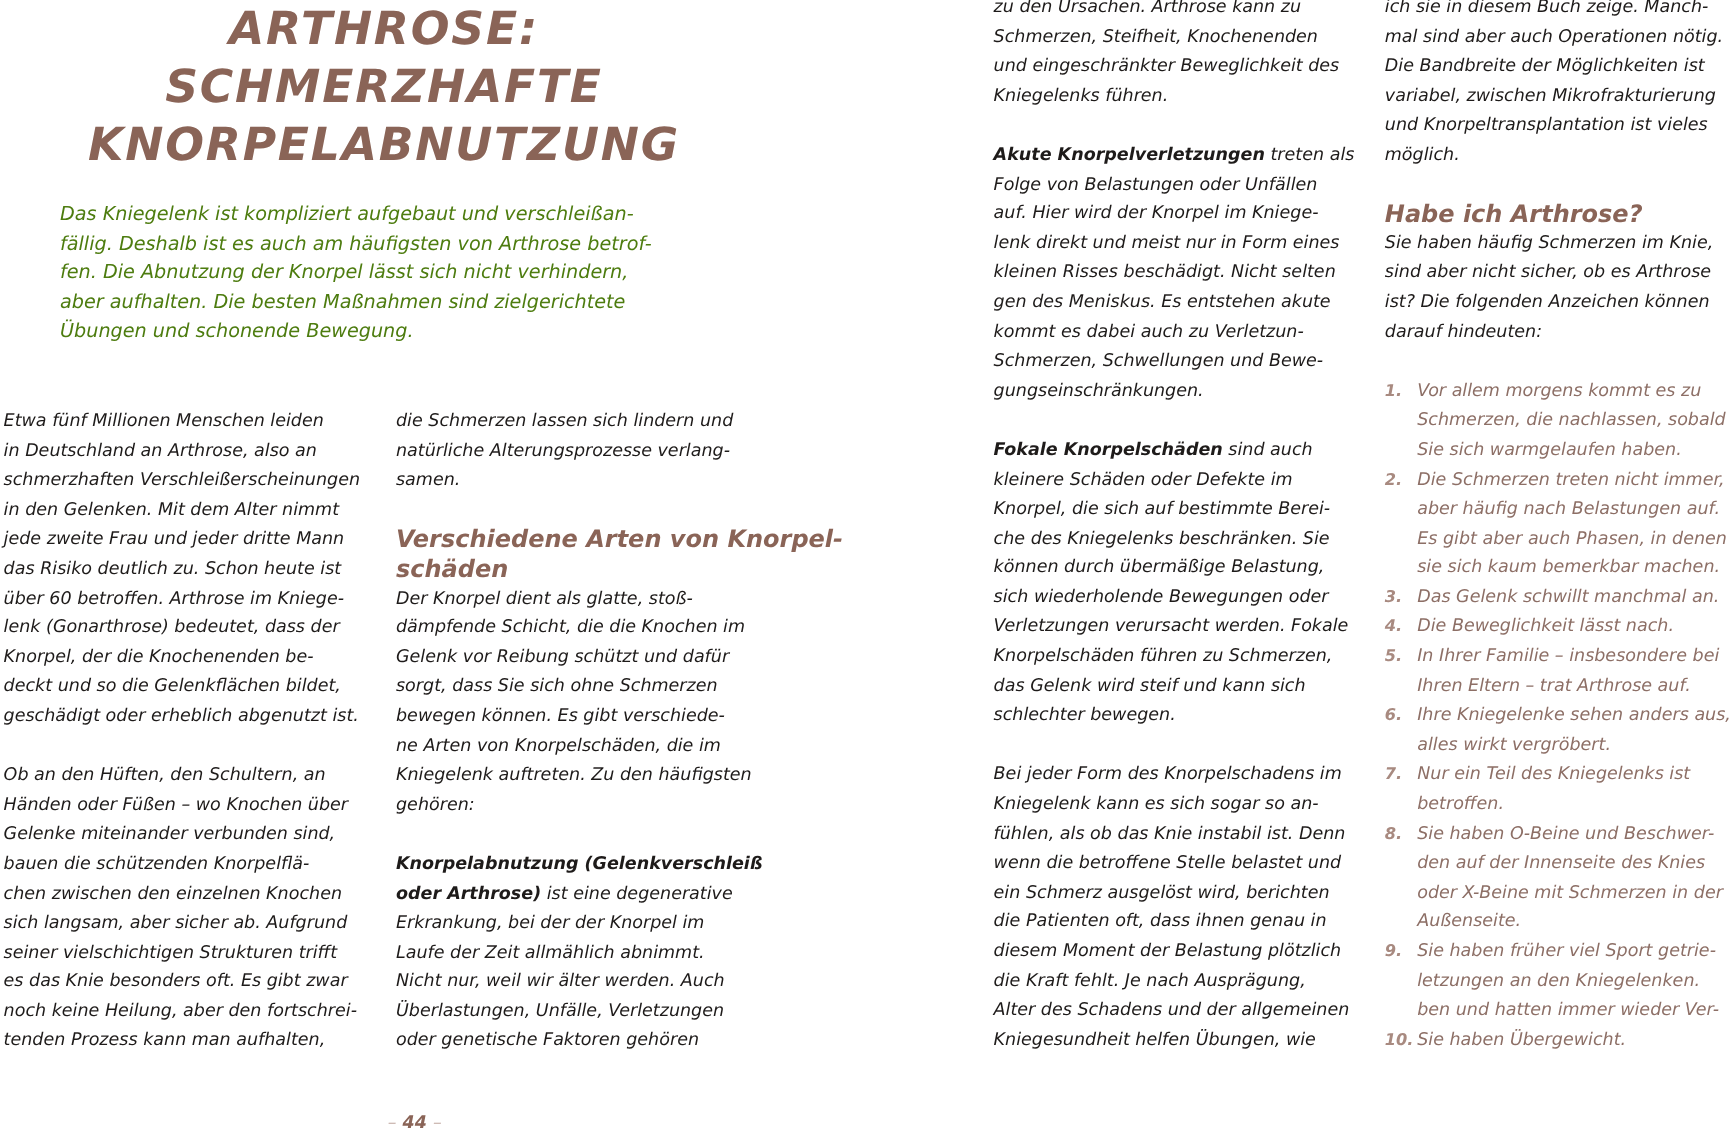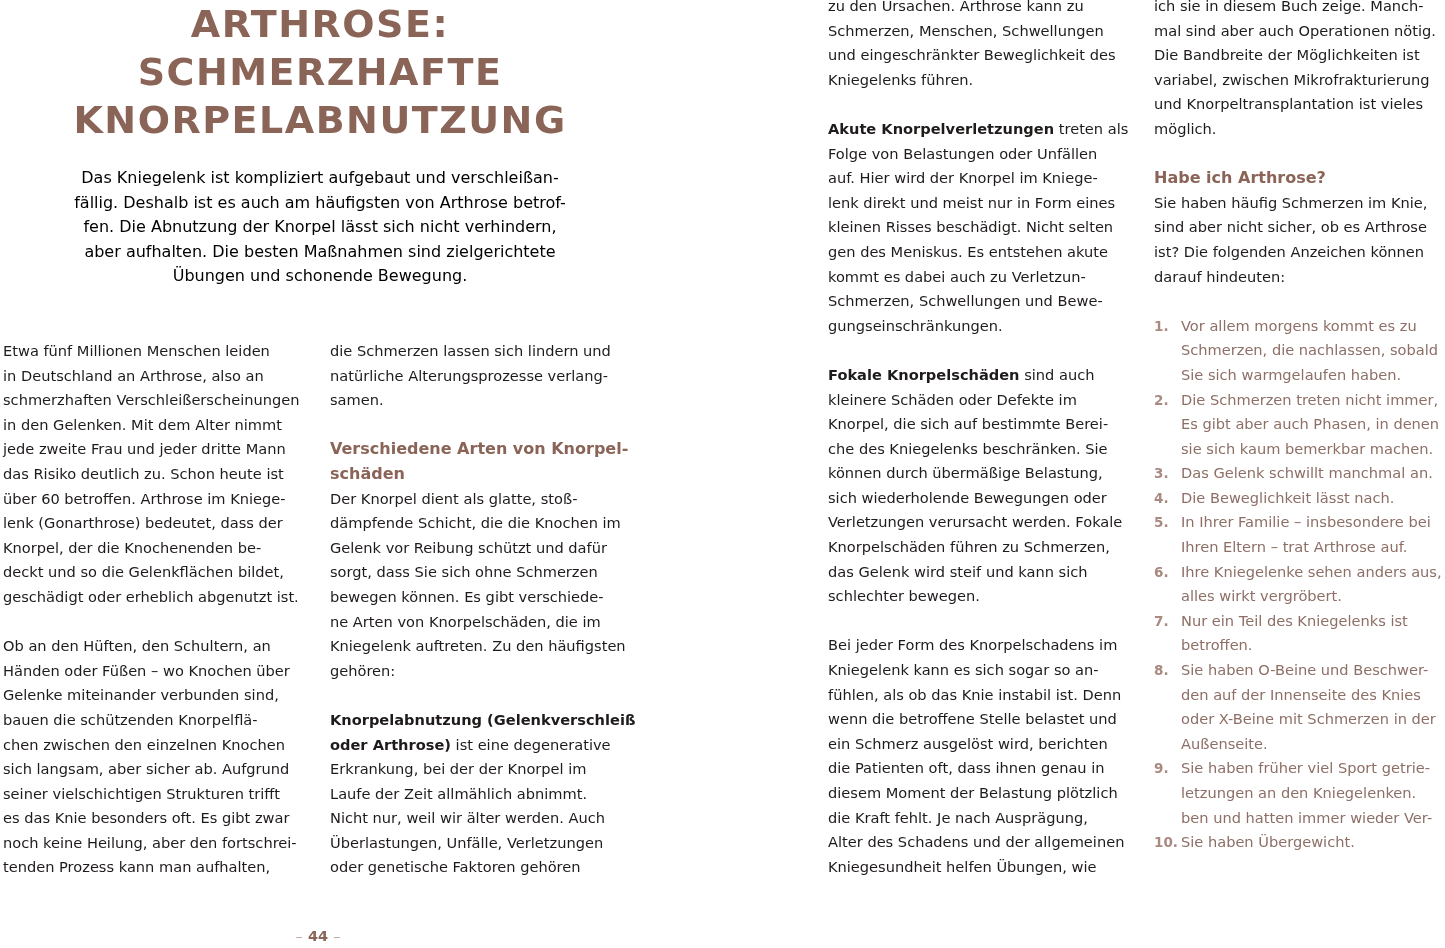--- a/index.html
+++ b/index.html
@@ -1,57 +1,57 @@
 <!DOCTYPE html>
 <html><head>
   <meta charset="utf-8">
   <style>
     html, body { margin: 0; padding: 0; background: #ffffff; }
     body {
       width: 1445px; height: 948px; position: relative; overflow: hidden;
       font-family: "DejaVu Sans", sans-serif; color: #1e1b1a;
     }
-    .page { position: absolute; top: 0; height: 780px; }
+    .page { position: absolute; top: 0; height: 780px; font-style: italic; }
     .page-left { left: 0; width: 722px; }
     .page-right { left: 722px; width: 723px; }
 
     .title {
       position: absolute; left: 60px; top: 0; width: 520px;
       text-align: center; color: #8a6457; font-weight: bold;
       font-size: 38px; line-height: 48px; letter-spacing: 1.5px;
       margin: 0;
     }
     .title span { display: block; }
     .intro {
       position: absolute; left: 50px; top: 166px; width: 540px;
-      text-align: center; color: #000000; font-size: 16px; line-height: 24.6px;
+      color: #4d7c0f; font-size: 16px; line-height: 24.6px;
     }
     .intro span { display: block; }
 
     .col { position: absolute; font-size: 14.6px; line-height: 24.6px; }
     .col .ln { display: block; white-space: nowrap; }
     .col .gap { display: block; height: 24.6px; }
     .col b { font-weight: bold; }
     .col-1 { left: 3px; top: 339px; width: 310px; }
     .col-2 { left: 330px; top: 339px; width: 310px; }
     .col-3 { left: 106px; top: -6px; width: 310px; }
     .col-4 { left: 432px; top: -6px; width: 290px; }
 
-    .subhead { color: #8a6457; font-weight: bold; font-size: 16px; }
+    .subhead { color: #8a6457; font-weight: bold; font-size: 20px; }
 
     .list { display: block; color: #8d6f66; }
     .li { display: block; position: relative; padding-left: 27px; }
     .li .num { position: absolute; left: 0; top: 0; font-weight: bold; color: #a88a80; font-size: 13.5px; }
     .li .ln { display: block; }
 
     .pagenum {
       position: absolute; top: 928px; width: 100px; text-align: center;
       color: #8a6457; font-weight: bold; font-size: 14.5px;
     }
-    .pagenum-left { left: 268px; }
+    .pagenum-left { left: 268px; text-align: right; }
     .pagenum-right { left: 372px; margin-top: 22px; }
     .dash { color: #c0a8a0; font-weight: normal; }
   </style>
 </head>
 <body>
 
 <div class="page page-left">
   <h1 class="title">
     <span>ARTHROSE:</span>
     <span>SCHMERZHAFTE</span>
@@ -132,21 +132,21 @@
     <span class="dash">–</span>
     <span>44</span>
     <span class="dash">–</span>
   </div>
 </div>
 
 <div class="page page-right">
   <div class="col col-3">
     <div>
       <span class="ln">zu den Ursachen. Arthrose kann zu</span>
-      <span class="ln">Schmerzen, Menschen, Schwellungen</span>
+      <span class="ln">Schmerzen, Steifheit, Knochenenden</span>
       <span class="ln">und eingeschränkter Beweglichkeit des</span>
       <span class="ln">Kniegelenks führen.</span>
     </div>
     <span class="gap"></span>
     <div>
       <span class="ln"><b>Akute Knorpelverletzungen</b><span> treten als</span></span>
       <span class="ln">Folge von Belastungen oder Unfällen</span>
       <span class="ln">auf. Hier wird der Knorpel im Kniege-</span>
       <span class="ln">lenk direkt und meist nur in Form eines</span>
       <span class="ln">kleinen Risses beschädigt. Nicht selten</span>
@@ -206,20 +206,21 @@
     <div class="list">
       <div class="li">
         <span class="num">1.</span>
         <span class="ln">Vor allem morgens kommt es zu</span>
         <span class="ln">Schmerzen, die nachlassen, sobald</span>
         <span class="ln">Sie sich warmgelaufen haben.</span>
       </div>
       <div class="li">
         <span class="num">2.</span>
         <span class="ln">Die Schmerzen treten nicht immer,</span>
+        <span class="ln">aber häufig nach Belastungen auf.</span>
         <span class="ln">Es gibt aber auch Phasen, in denen</span>
         <span class="ln">sie sich kaum bemerkbar machen.</span>
       </div>
       <div class="li">
         <span class="num">3.</span>
         <span class="ln">Das Gelenk schwillt manchmal an.</span>
       </div>
       <div class="li">
         <span class="num">4.</span>
         <span class="ln">Die Beweglichkeit lässt nach.</span>

